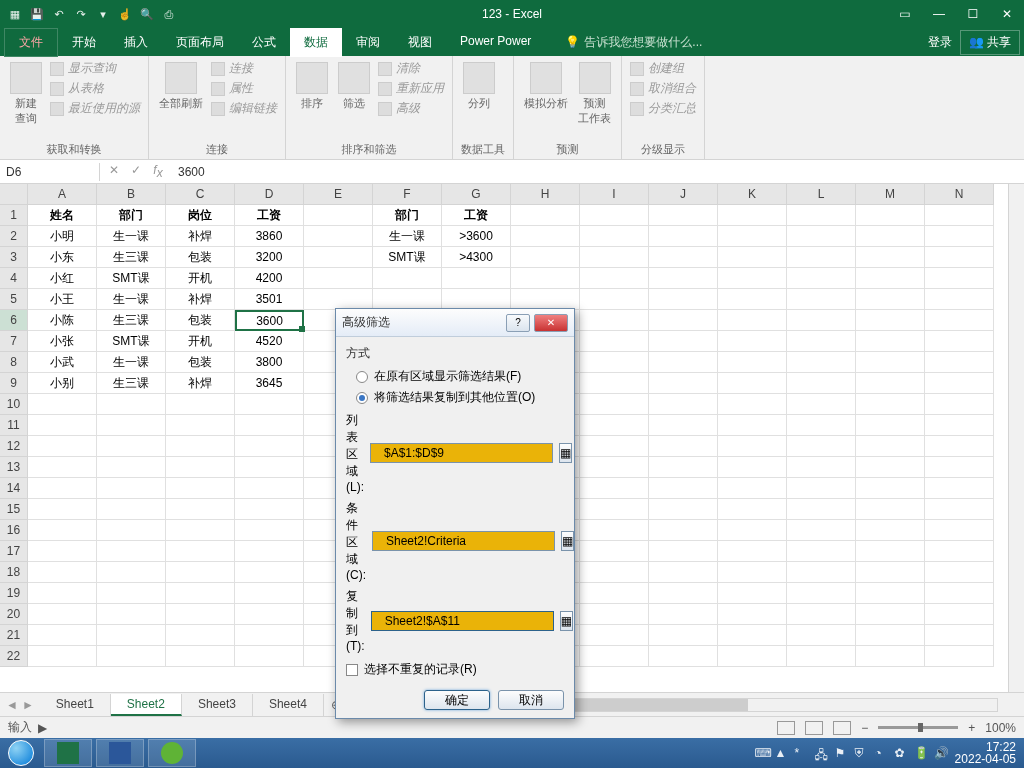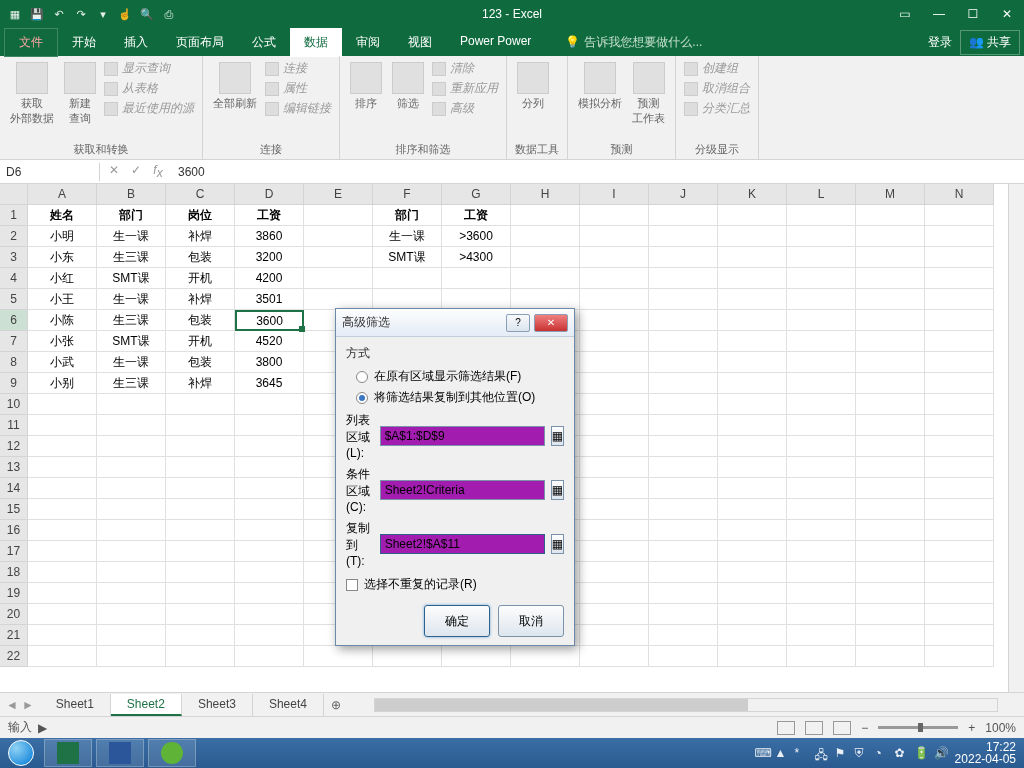--- a/index.html
+++ b/index.html
@@ -64,25 +64,25 @@
 .dialog-title-text{flex:1;color:#333;}
 .dlg-btn{width:24px;height:18px;border:1px solid #8a9fb5;border-radius:2px;margin-left:4px;background:linear-gradient(#f8fafc,#dbe4ee);text-align:center;font-size:10px;line-height:16px;}
 .dlg-btn.close{background:linear-gradient(#f08080,#c83232);color:#fff;width:34px;}
 .dialog-body{padding:8px 10px;}
 .fieldset-label{color:#333;margin-bottom:6px;}
 .radio-row{display:flex;align-items:center;gap:6px;margin:4px 0 4px 10px;}
 .radio{width:12px;height:12px;border:1px solid #888;border-radius:50%;background:#fff;position:relative;}
 .radio.checked::after{content:"";position:absolute;left:2px;top:2px;width:6px;height:6px;background:#3a76c4;border-radius:50%;}
 .input-row{display:flex;align-items:center;gap:6px;margin:6px 0;}
 .input-row label{width:70px;}
-.input-row input{flex:1;border:1px solid #7a93ab;padding:2px 4px;background:#a21caf;height:20px;}
+.input-row input{flex:1;border:1px solid #7a93ab;padding:2px 13px;background:#eab308;height:20px;}
 .range-btn{width:20px;height:20px;border:1px solid #7a93ab;background:linear-gradient(#fdfdfd,#dde5ee);display:flex;align-items:center;justify-content:center;}
 .checkbox{width:12px;height:12px;border:1px solid #888;background:#fff;}
 .dlg-buttons{display:flex;justify-content:flex-end;gap:8px;margin-top:12px;}
-.dlg-action{width:66px;height:32px;border:1px solid #7a93ab;background:linear-gradient(#fdfdfd,#dde5ee);border-radius:3px;}
+.dlg-action{width:66px;height:20px;border:1px solid #7a93ab;background:linear-gradient(#fdfdfd,#dde5ee);border-radius:3px;}
 .dlg-action.primary{border:1px solid #2c628b;box-shadow:0 0 3px #6fa8dc;}
 .scrollbar-v{position:absolute;right:0;top:0;width:16px;height:100%;background:#f1f1f1;border-left:1px solid #d4d4d4;}
 .scrollbar-h{height:14px;background:#f1f1f1;flex:1;margin:0 16px;border:1px solid #d4d4d4;position:relative;}
 .scroll-thumb{position:absolute;left:0;width:60%;height:100%;background:#cdcdcd;}
 </style>
 </head>
 <body>
 
 <div class="titlebar">
   <div class="qat">
@@ -125,25 +125,20 @@
     <div class="share-btn">
       <span>👥</span>
       <span>共享</span>
     </div>
   </div>
 </div>
 
 <div class="ribbon" id="ribbon">
     <div class="rgroup">
       <div class="rgroup-body">
-        <div class="big-btn">
-          <div class="big-icon"></div>
-          <div style="white-space: pre; text-align: center; font-size: 11px;">获取
-外部数据</div>
-        </div>
         <div class="big-btn">
           <div class="big-icon"></div>
           <div style="white-space: pre; text-align: center; font-size: 11px;">新建
 查询</div>
         </div>
         <div class="small-btns">
           <div class="small-btn">
             <div class="sm-icon"></div>
             <span>显示查询</span>
           </div>

